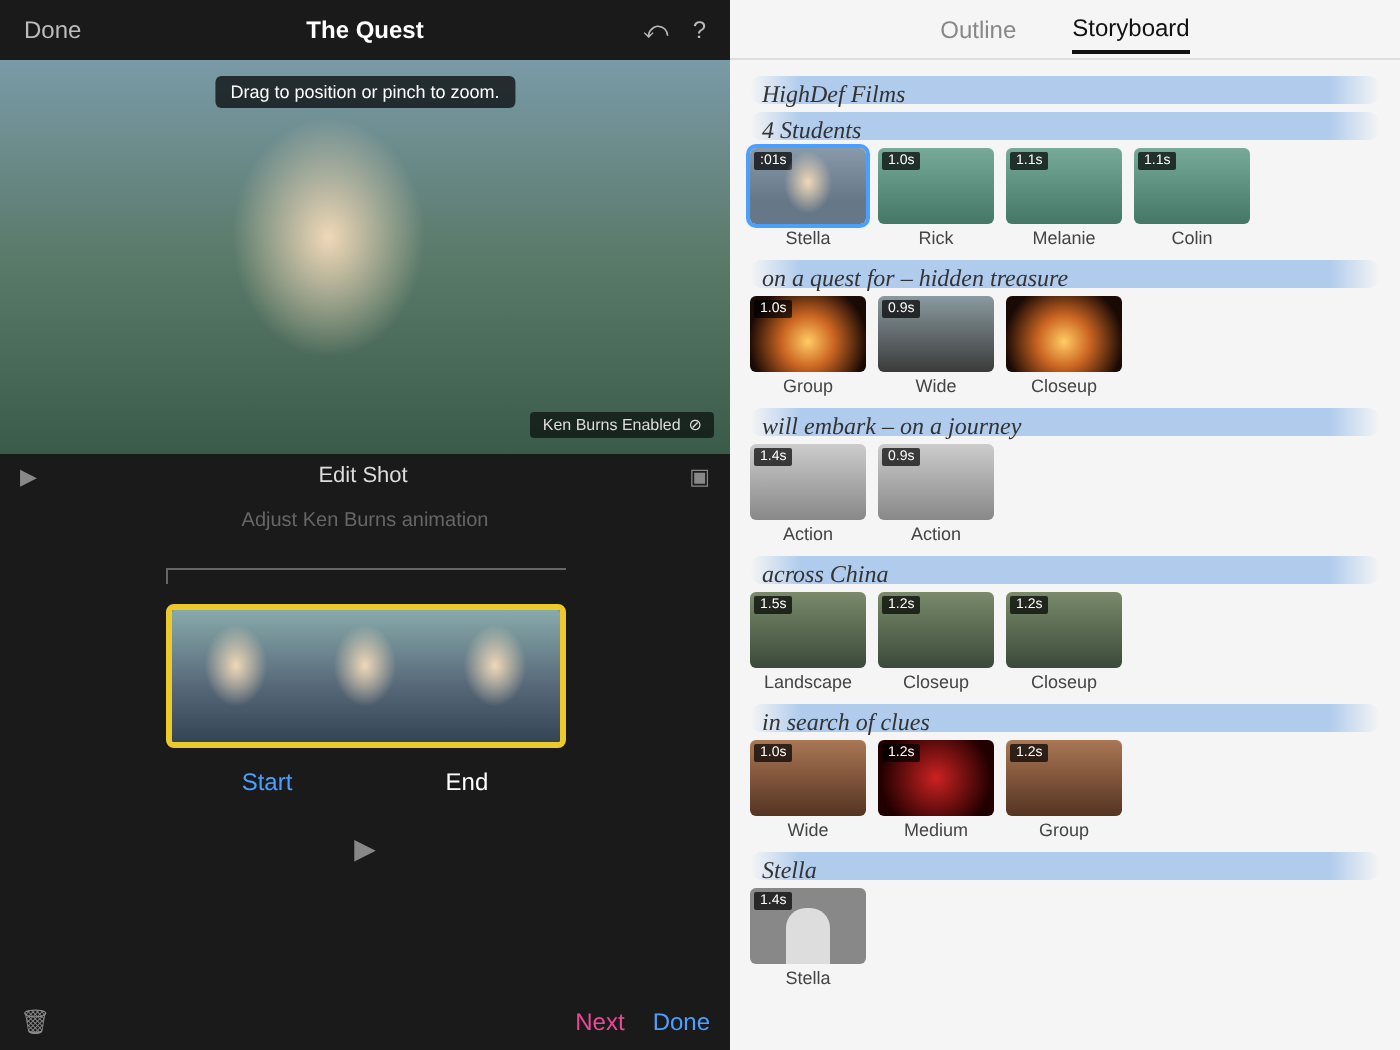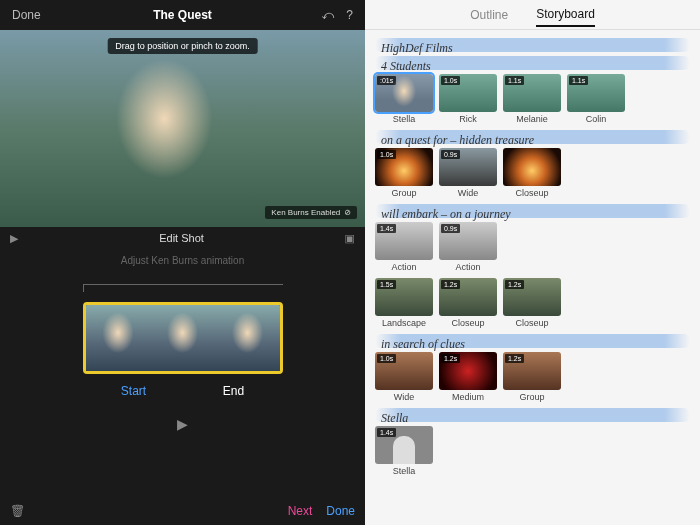--- a/index.html
+++ b/index.html
@@ -172,20 +172,21 @@
           </div>
           <div class="clip">
             <div class="thumb t-build">
               <span class="dur">0.9s</span>
             </div>
             <div class="lbl">Action</div>
           </div>
         </div>
       </div>
       <div class="section">
+        <div class="stroke"><span>across China</span></div>
         <div class="clip-row">
           <div class="clip">
             <div class="thumb t-china">
               <span class="dur">1.5s</span>
             </div>
             <div class="lbl">Landscape</div>
           </div>
           <div class="clip">
             <div class="thumb t-china">
               <span class="dur">1.2s</span>

